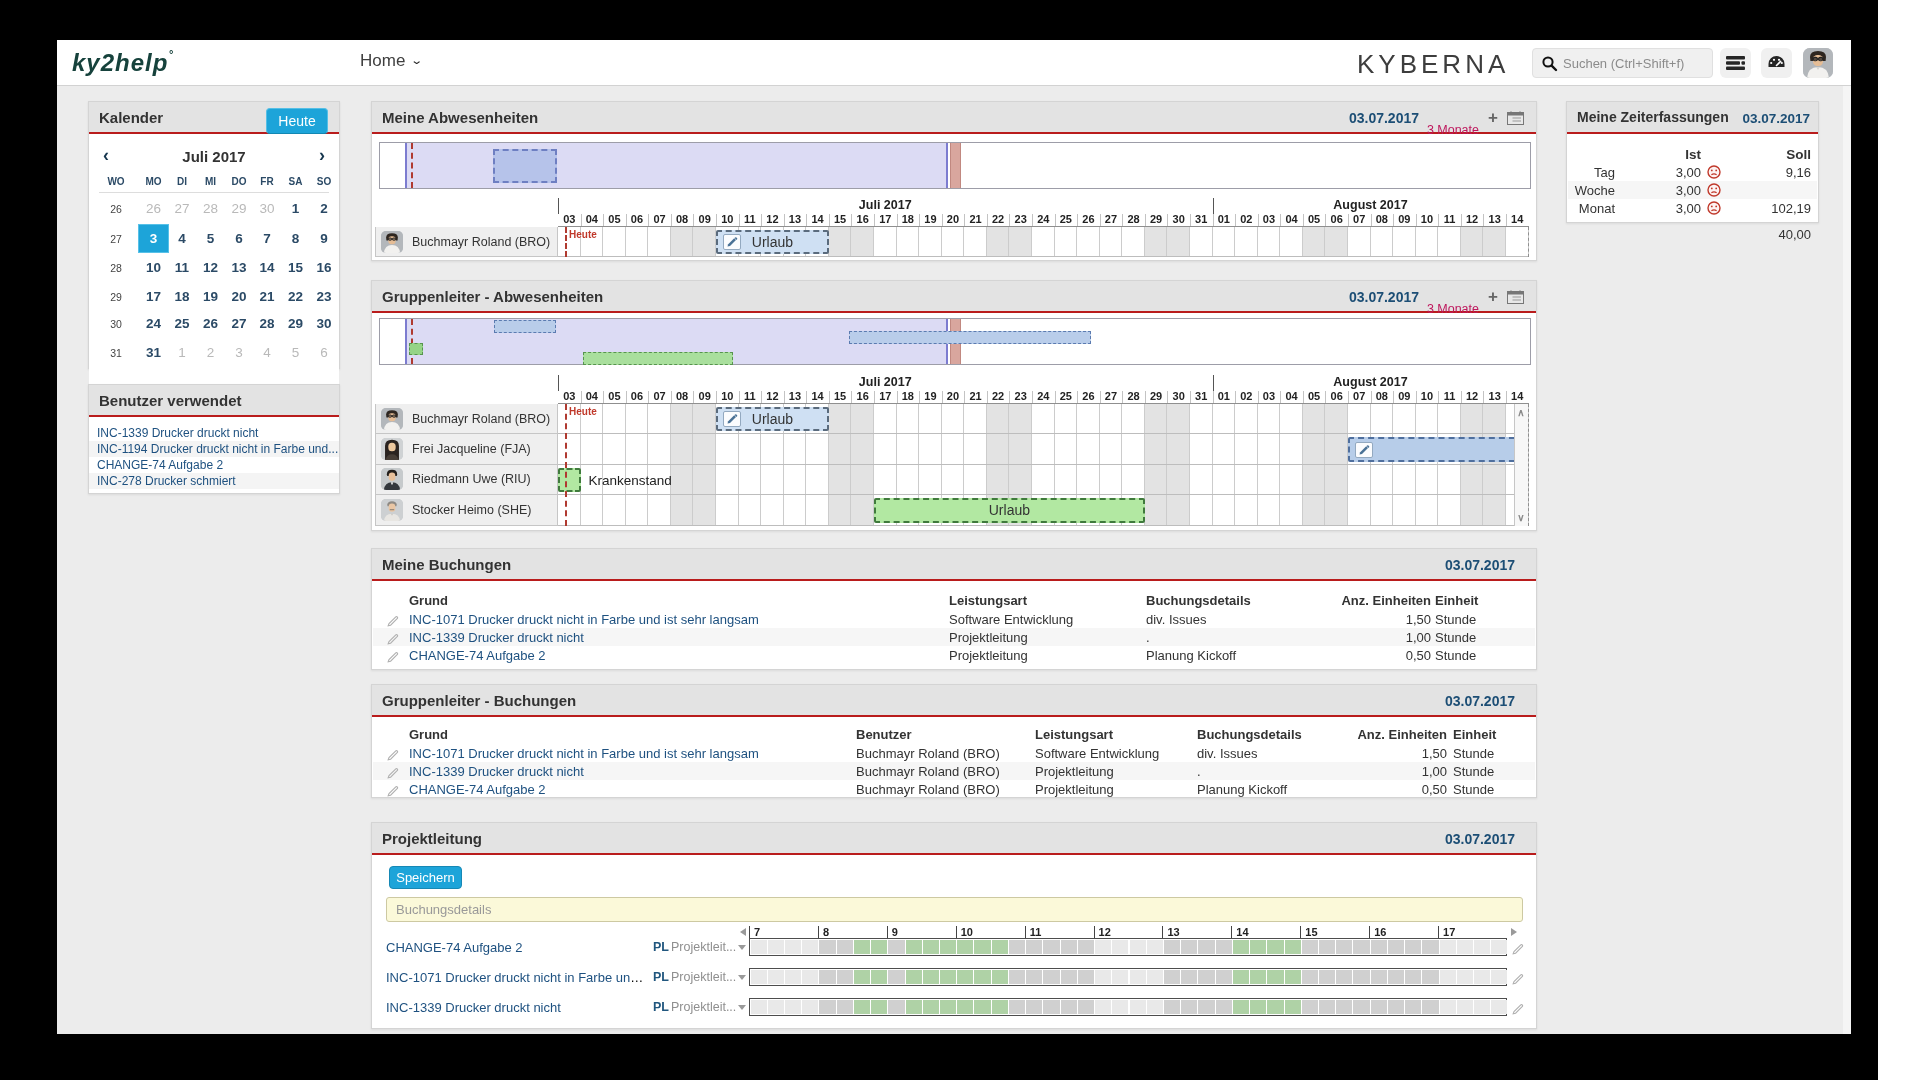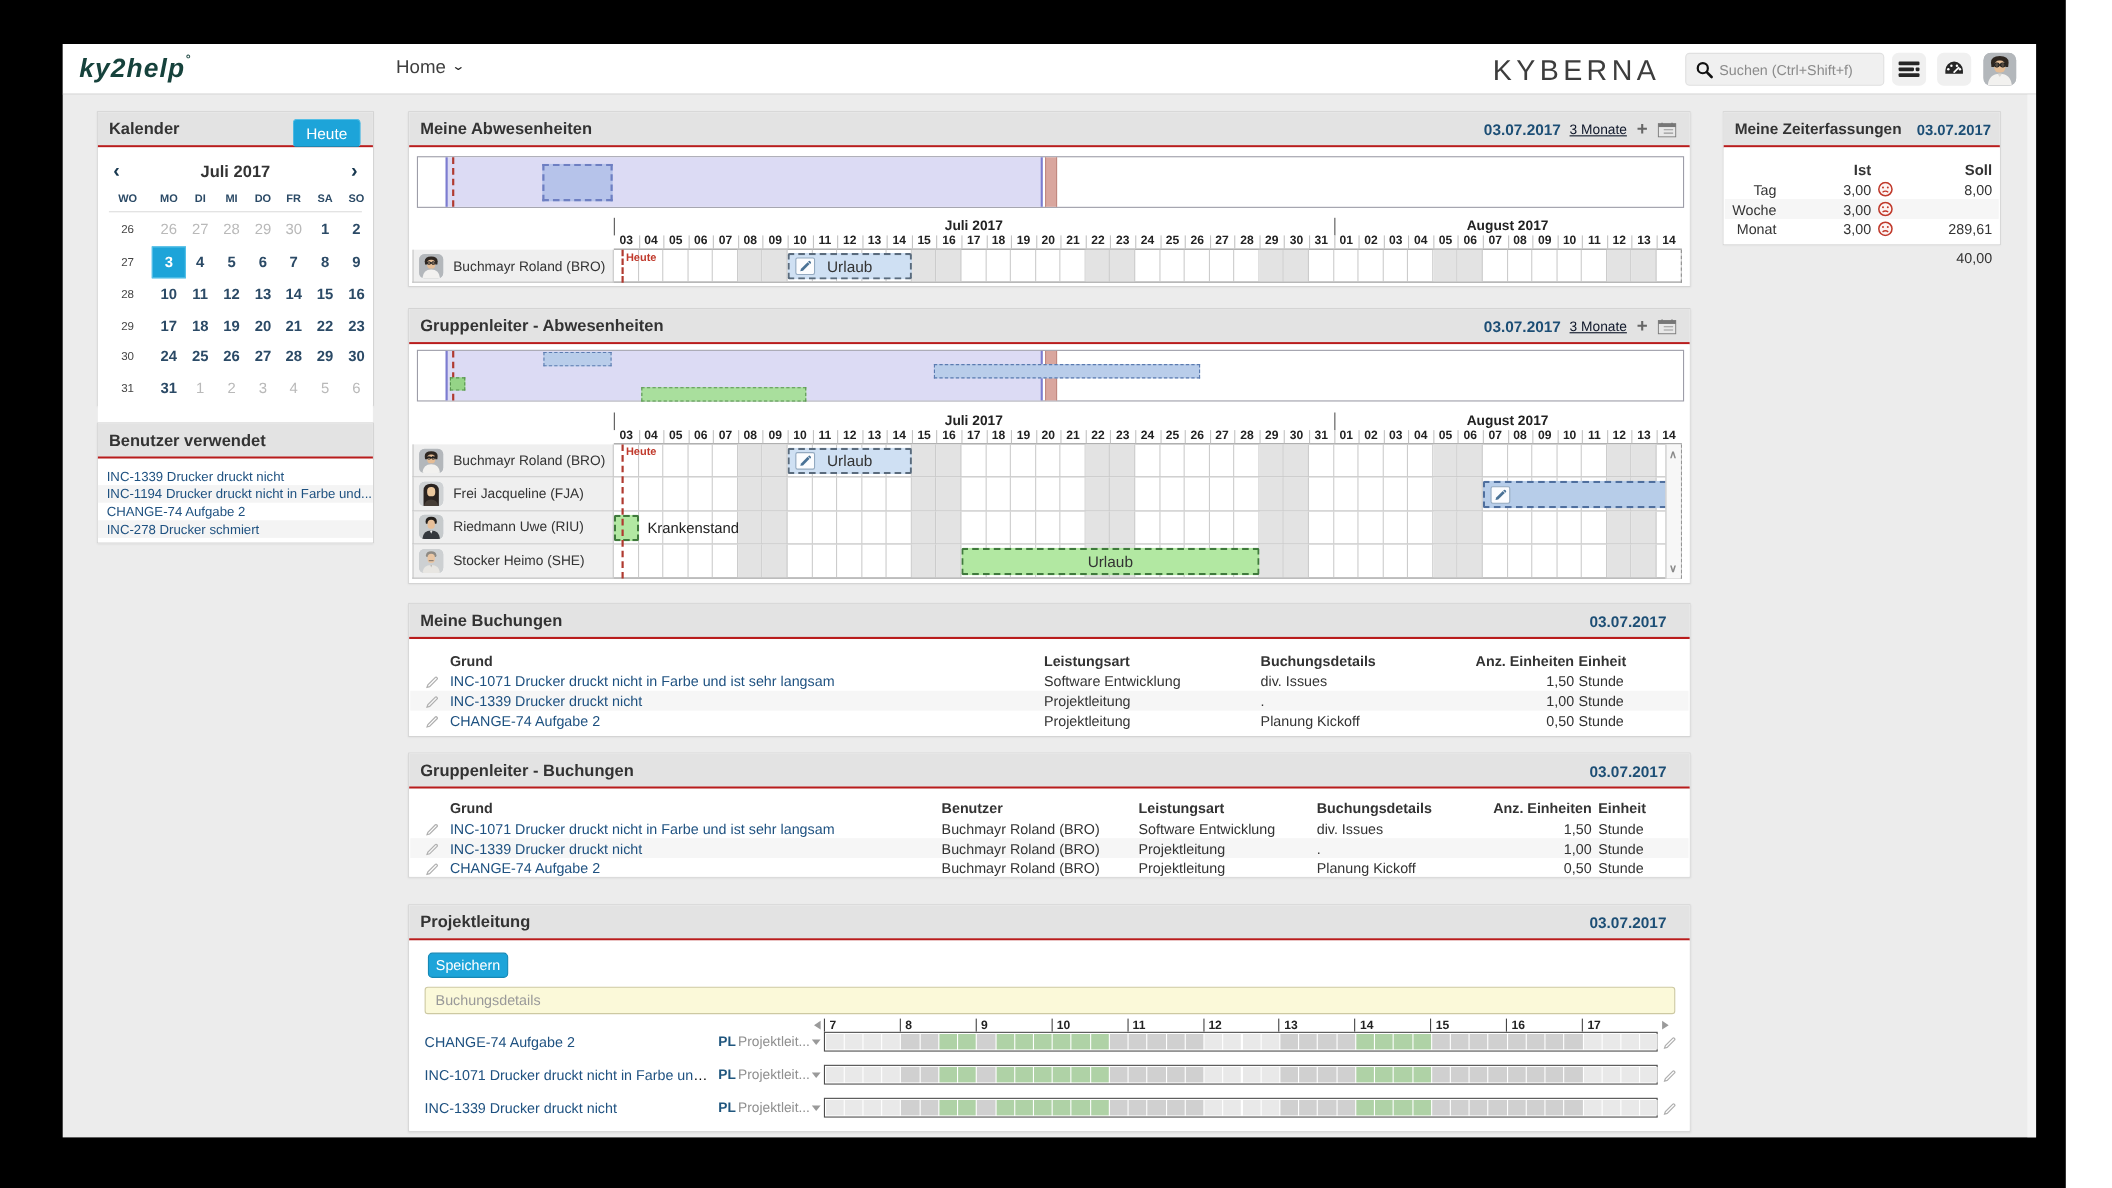--- a/index.html
+++ b/index.html
@@ -21,21 +21,21 @@
   #searchbox .ph { position:absolute; left:30px; top:7px; font-size:13px; color:#8b8b8b; }
   .hdr-btn { position:absolute; top:8px; width:31px; height:30px; background:#f0f0f0; border-radius:6px; }
   .hdr-btn svg { position:absolute; left:5px; top:5px; }
   #avatar-btn { position:absolute; left:1746px; top:8px; width:30px; height:30px; border-radius:7px; overflow:hidden; background:#b9bdc1; }
 
   
   .panel { position:absolute; background:#fff; border:1px solid #d4d4d4; box-shadow:0 1px 2px rgba(0,0,0,0.08); }
   .panel-header { position:absolute; left:0; top:0; right:0; height:32px; background:#e3e3e3; border-bottom:2px solid #b91c1c; }
   .panel-title { position:absolute; left:10px; top:7px; font-size:15px; font-weight:700; color:#333; }
   .panel-date { position:absolute; top:8px; font-size:14px; font-weight:700; color:#1c4e75; }
-  .panel-range { position:absolute; top:9px; font-size:12.5px; color:#0f172a;text-decoration:underline; }
+  .panel-range { position:absolute; top:21px; font-size:12.5px; color:#be185d;text-decoration:underline; }
   .hdr-ico { position:absolute; top:8px; color:#666; }
   .panel-body { position:absolute; left:0; top:32px; right:0; bottom:0; background:#fff; }
 
   
   #cal-body { position:relative; width:100%; height:100%; }
   .cal-nav { position:absolute; top:11px; font-weight:700; color:#17374f; font-size:19px; cursor:pointer; }
   #cal-month { position:absolute; left:0; right:0; top:14px; text-align:center; font-size:15px; font-weight:700; color:#333; }
   .cal-wd { position:absolute; top:42px; width:30px; text-align:center; font-size:10px; font-weight:700; color:#2b4a66; }
   .cal-wd-row { position:absolute; left:10px; right:10px; top:58px; border-bottom:1px solid #ddd; height:1px; }
   .cal-wk { position:absolute; width:30px; text-align:center; font-size:10.5px; color:#444; }
@@ -1111,38 +1111,38 @@
           <div class="sum-h" style="left: 104px; top: 13px; width: 30px; text-align: right;">Ist</div>
           <div class="sum-h" style="left: 184px; top: 13px; width: 60px; text-align: right;">Soll</div>
           <div class="sum-l" style="left: 0px; top: 31px; width: 48px;">Tag</div>
           <div class="sum-v" style="left: 84px; top: 31px; width: 50px;">3,00</div>
           <div style="position: absolute; left: 140px; top: 31px; width: 14px; height: 14px;"><svg width="14" height="14" viewBox="0 0 14 14">
               <circle cx="7" cy="7" r="6" fill="#fdf3f2" stroke="#c0392b" stroke-width="1.4"></circle>
               <circle cx="4.8" cy="5.4" r="0.9" fill="#c0392b"></circle>
               <circle cx="9.2" cy="5.4" r="0.9" fill="#c0392b"></circle>
               <path d="M4.4 9.8 Q7 7.8 9.6 9.8" fill="none" stroke="#c0392b" stroke-width="1.2"></path>
             </svg></div>
-          <div class="sum-v" style="left: 184px; top: 31px; width: 60px;">8,00</div>
+          <div class="sum-v" style="left: 184px; top: 31px; width: 60px;">9,16</div>
           <div class="sum-stripe" style="top: 47px;"></div>
           <div class="sum-l" style="left: 0px; top: 49px; width: 48px;">Woche</div>
           <div class="sum-v" style="left: 84px; top: 49px; width: 50px;">3,00</div>
           <div style="position: absolute; left: 140px; top: 49px; width: 14px; height: 14px;"><svg width="14" height="14" viewBox="0 0 14 14">
               <circle cx="7" cy="7" r="6" fill="#fdf3f2" stroke="#c0392b" stroke-width="1.4"></circle>
               <circle cx="4.8" cy="5.4" r="0.9" fill="#c0392b"></circle>
               <circle cx="9.2" cy="5.4" r="0.9" fill="#c0392b"></circle>
               <path d="M4.4 9.8 Q7 7.8 9.6 9.8" fill="none" stroke="#c0392b" stroke-width="1.2"></path>
             </svg></div>
           <div class="sum-v" style="left: 184px; top: 49px; width: 60px; margin-top: 44px;">40,00</div>
           <div class="sum-l" style="left: 0px; top: 67px; width: 48px;">Monat</div>
           <div class="sum-v" style="left: 84px; top: 67px; width: 50px;">3,00</div>
           <div style="position: absolute; left: 140px; top: 67px; width: 14px; height: 14px;"><svg width="14" height="14" viewBox="0 0 14 14">
               <circle cx="7" cy="7" r="6" fill="#fdf3f2" stroke="#c0392b" stroke-width="1.4"></circle>
               <circle cx="4.8" cy="5.4" r="0.9" fill="#c0392b"></circle>
               <circle cx="9.2" cy="5.4" r="0.9" fill="#c0392b"></circle>
               <path d="M4.4 9.8 Q7 7.8 9.6 9.8" fill="none" stroke="#c0392b" stroke-width="1.2"></path>
             </svg></div>
-          <div class="sum-v" style="left: 184px; top: 67px; width: 60px;">289,61</div>
+          <div class="sum-v" style="left: 184px; top: 67px; width: 60px;">102,19</div>
         </div>
     </div>
 
     <div id="right-scrollstrip"></div>
   </div>
 </div>
 
 </body></html>

